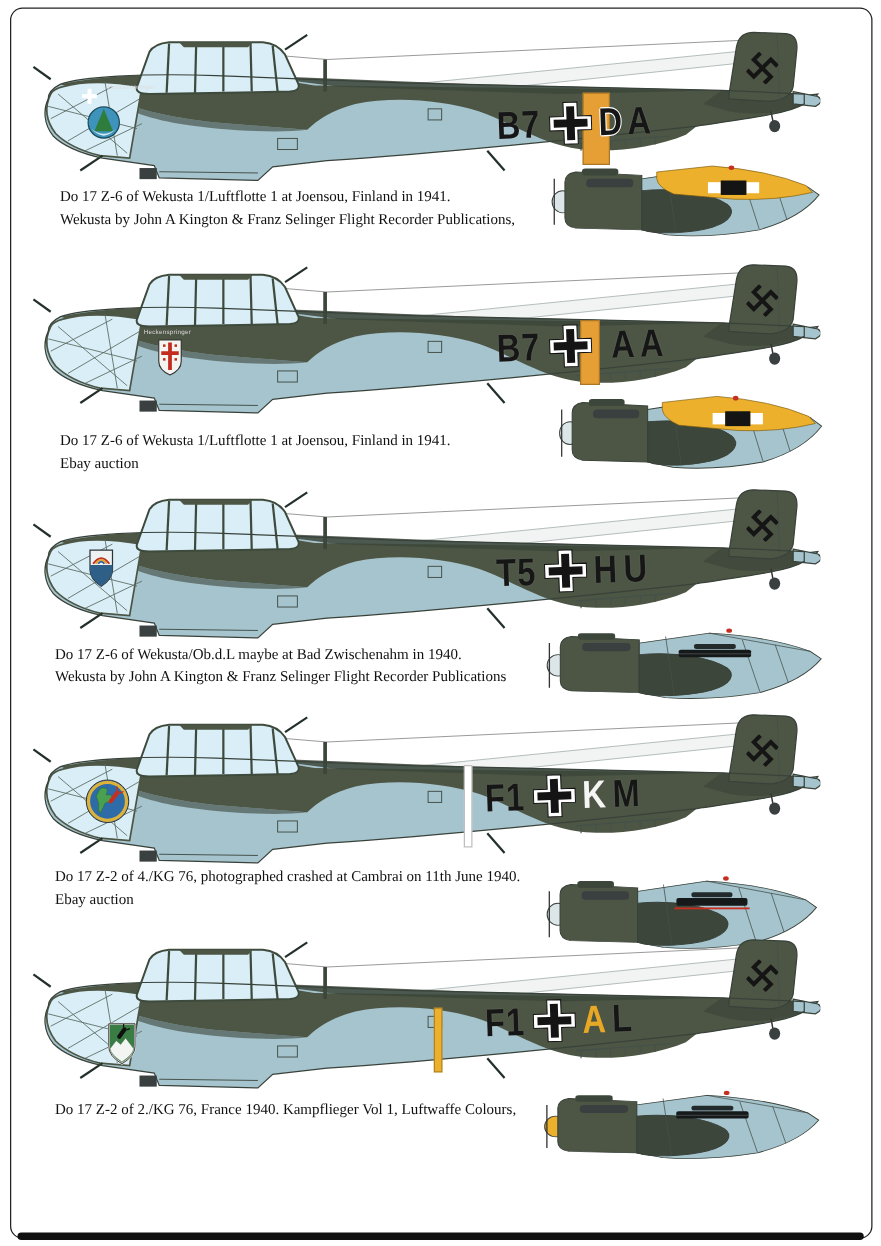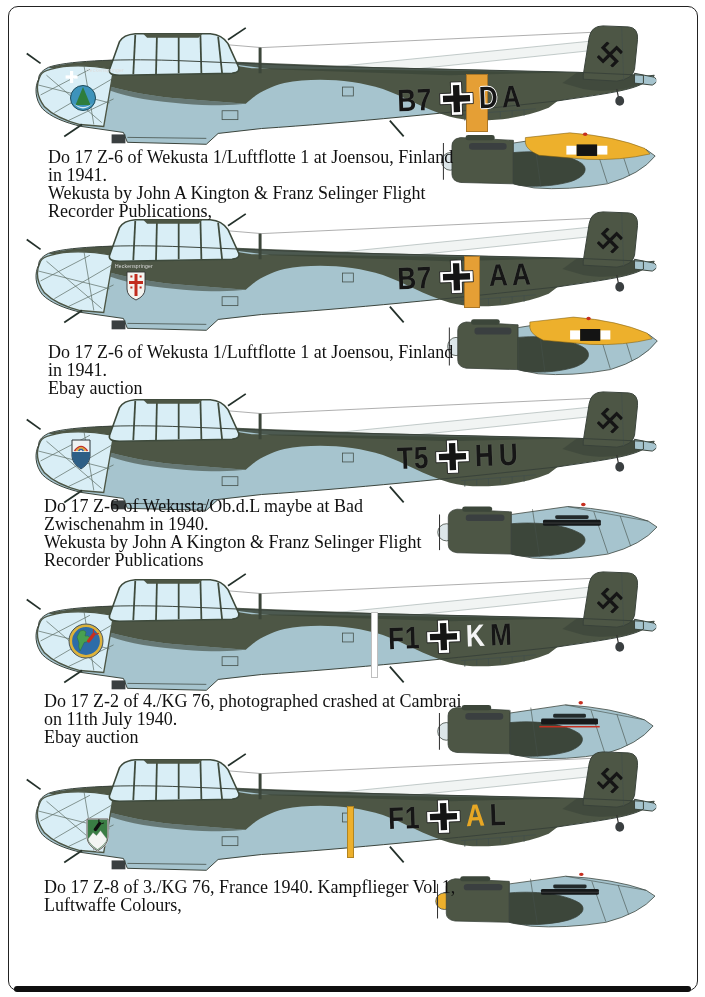--- a/index.html
+++ b/index.html
@@ -48,22 +48,22 @@
   .nosename{position:absolute;z-index:4;font:400 5px/1 "Liberation Sans",sans-serif;color:#ddd;letter-spacing:.2px;}
   .n1{left:86px;top:68px}.n2{left:115px;top:264px}
 
   svg.emblem{position:absolute;z-index:4;}
   .e1{left:60px;top:70px;width:46px;height:46px;}
   .e2{left:126px;top:271px;width:20px;height:30px;}
   .e3{left:71px;top:439px;width:20px;height:31px;}
   .e4{left:67px;top:622px;width:38px;height:38px;}
   .e5{left:86px;top:818px;width:23px;height:34px;}
 
-  .caption{position:absolute;z-index:5;font-size:18px;line-height:18px;color:#111;width:420px;}
-  .c1{left:48px;top:148px}.c2{left:48px;top:343px}.c3{left:44px;top:497px}.c4{left:44px;top:692px}.c5{left:44px;top:878px}
+  .caption{position:absolute;z-index:5;font-size:12px;line-height:18px;color:#111;width:420px;}
+  .c1{left:48px;top:148px}.c2{left:48px;top:343px}.c3{left:44px;top:514px}.c4{left:44px;top:692px}.c5{left:44px;top:878px}
 
   svg.detail{position:absolute;z-index:1;}
   .d1{left:440px;top:124px;width:222px;height:68px;}
   .d2{left:446px;top:308px;width:218px;height:70px;}
   .d3{left:436px;top:496px;width:228px;height:66px;}
   .d4{left:436px;top:694px;width:224px;height:68px;}
   .d5{left:434px;top:866px;width:228px;height:64px;}
   .d5 use{--spinner:var(--band-yellow);}
 </style>
 </head>
@@ -274,21 +274,21 @@
   <svg class="emblem e4" viewBox="0 0 38 38">
     <circle cx="19" cy="19" r="17" fill="#2d6ca8" stroke="#333" stroke-width="0.8"></circle>
     <circle cx="19" cy="19" r="15.2" fill="none" stroke="#ddb23a" stroke-width="2.6"></circle>
     <path d="M13,9 Q17,7 19,10 L18,14 Q22,13 23,16 L20,20 Q17,19 16,23 L13,29 Q11,25 12,21 L10,15 Z" fill="#48a050" stroke="#2c6c36" stroke-width="0.5"></path>
     <g transform="rotate(38 23 17)">
       <rect x="21.4" y="9" width="3.4" height="12" rx="1.6" fill="#c62f20"></rect>
       <path d="M21.6,10 L19.8,7 M24.6,10 L26.4,7" stroke="#c62f20" stroke-width="1"></path>
     </g>
   </svg>
   <div class="caption c4">
-    <div>Do 17 Z-2 of 4./KG 76, photographed crashed at Cambrai on 11th July 1940.</div>
+    <div>Do 17 Z-2 of 4./KG 76, photographed crashed at Cambrai on 11th June 1940.</div>
     <div>Ebay auction</div>
   </div>
   <svg class="detail d4" viewBox="0 0 260 100" preserveAspectRatio="none">
     <use href="#sym-nacelle"></use>
     <g>
       <rect x="122" y="36" width="66" height="9" rx="2" fill="#16191a"></rect>
       <rect x="136" y="29" width="38" height="6" rx="2" fill="#232a2b"></rect>
       <rect x="120" y="47" width="70" height="2.2" fill="var(--marking-red)"></rect>
       <circle cx="168" cy="13" r="2.6" fill="var(--marking-red)"></circle>
     </g>
@@ -309,21 +309,21 @@
   <svg class="emblem e5" viewBox="0 0 23 34">
     <path d="M1,1 H22 V19 Q22,27 11.5,33 Q1,27 1,19 Z" fill="#3a7d44" stroke="#e8e8e8" stroke-width="1.6"></path>
     <path d="M1,1 H22 V19 Q22,27 11.5,33 Q1,27 1,19 Z" fill="none" stroke="#2b2b2b" stroke-width="0.7"></path>
     <path d="M2,21 L7,14.5 L10.5,17.5 L14.5,12.5 L21,21 Q20,26 11.5,31.5 Q3,26 2,21 Z" fill="#f3f5f3" stroke="#5c7a62" stroke-width="0.4"></path>
     <g transform="rotate(36 11 9)">
       <rect x="9.4" y="3" width="3.4" height="10.5" rx="1.6" fill="#101010"></rect>
       <path d="M9.6,4 L8,1.6 M12.6,4 L14.2,1.6" stroke="#101010" stroke-width="1"></path>
     </g>
   </svg>
   <div class="caption c5">
-    <div>Do 17 Z-8 of 3./KG 76, France 1940. Kampflieger Vol 1, Luftwaffe Colours,</div>
+    <div>Do 17 Z-2 of 2./KG 76, France 1940. Kampflieger Vol 1, Luftwaffe Colours,</div>
   </div>
   <svg class="detail d5" viewBox="0 0 260 100" preserveAspectRatio="none">
     <use href="#sym-nacelle"></use>
     <g>
       <rect x="122" y="36" width="66" height="9" rx="2" fill="#16191a"></rect>
       <rect x="136" y="29" width="38" height="6" rx="2" fill="#232a2b"></rect>
       <line x1="122" y1="41" x2="188" y2="41" stroke="#555" stroke-width="0.8"></line>
       <circle cx="168" cy="13" r="2.6" fill="var(--marking-red)"></circle>
     </g>
   </svg>

